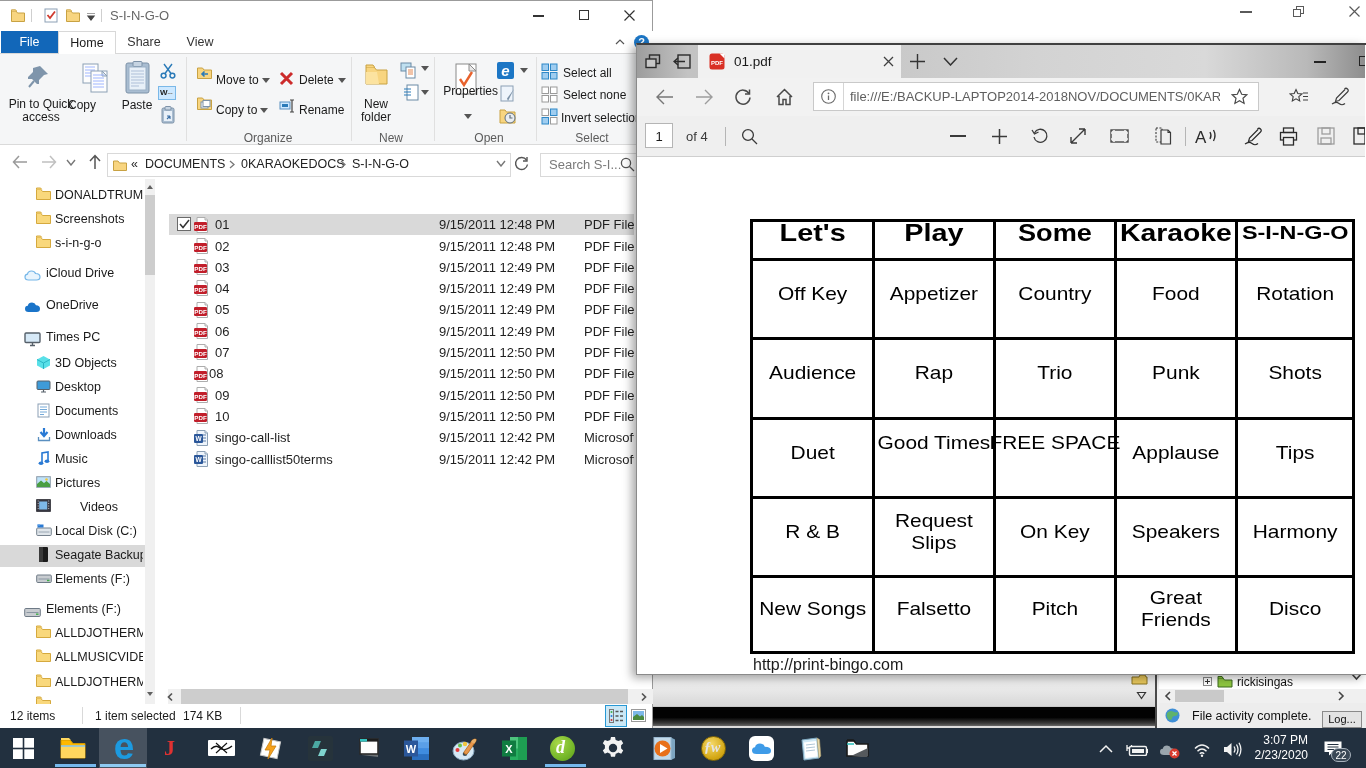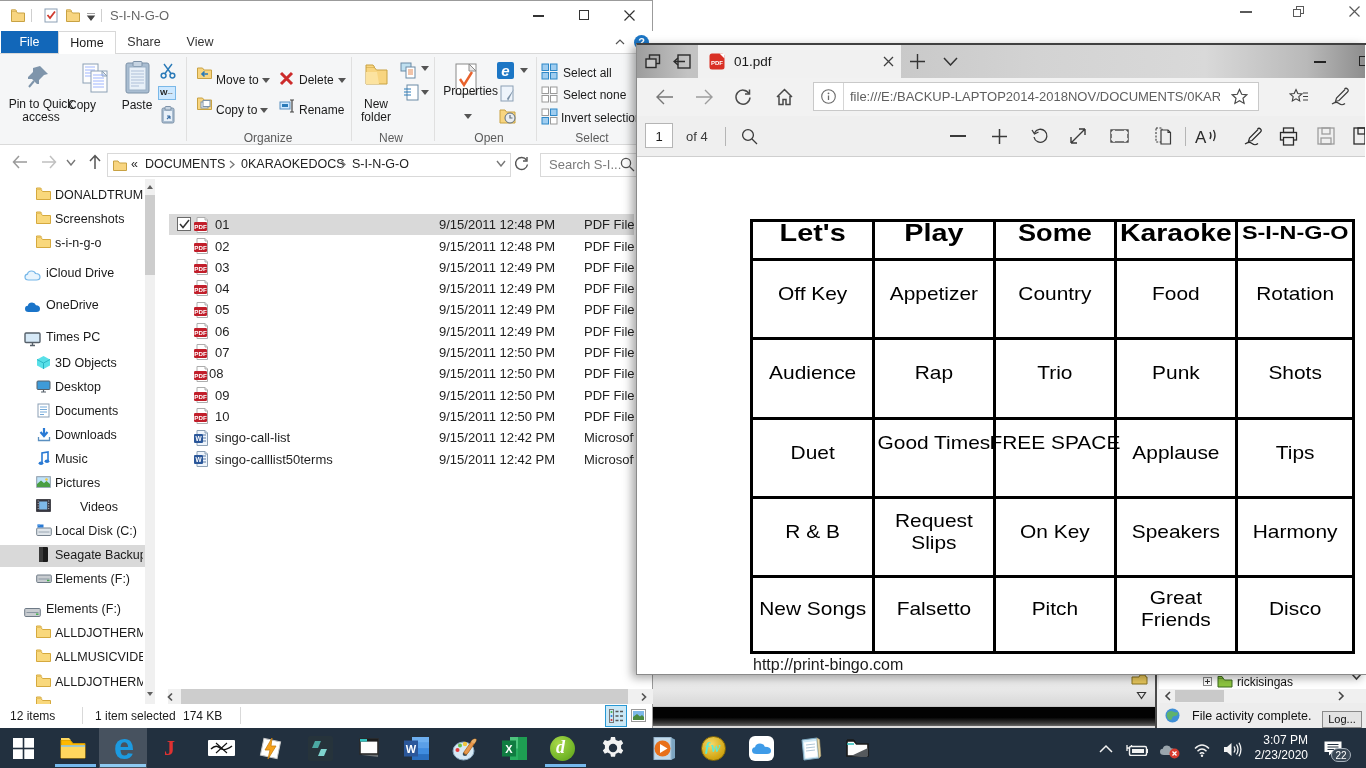--- a/index.html
+++ b/index.html
@@ -873,21 +873,21 @@
 
   <svg class="a" style="left:652px;top:8px;" width="25" height="25" viewBox="0 0 25 25">
       <path d="M19 1.5 L23 3.5 L23 22 L19 24 Z" fill="#7da4c0"></path>
       <rect x="2" y="1.5" width="17" height="22" fill="#c2d9ea"></rect>
       <rect x="2" y="1.5" width="17" height="22" fill="none" stroke="#9ab8d0" stroke-width="1"></rect>
       <circle cx="10.5" cy="12.5" r="8" fill="#e8701a"></circle>
       <path d="M8 8 L15.5 12.5 L8 17 Z" fill="#fff"></path>
     </svg>
 
   <div class="a" style="left:701px;top:8px;width:25px;height:25px;border-radius:50%;background:radial-gradient(circle at 40% 32%,#f5d96b,#d4a816 65%,#b8900a);border:1px solid #8a6c06;"></div>
-  <div class="a" style="left:704px;top:12px;font-size:14px;font-weight:bold;font-style:italic;color:#5eead4;font-family:'Liberation Serif',serif;">ƒw</div>
+  <div class="a" style="left:704px;top:12px;font-size:14px;font-weight:bold;font-style:italic;color:#e5e5e5;font-family:'Liberation Serif',serif;">ƒw</div>
 
   <div class="a" style="left:749px;top:8px;width:25px;height:25px;border-radius:6px;background:#fff;"></div>
   <svg class="a" style="left:751px;top:14px;" width="21" height="13" viewBox="0 0 21 13">
       <path d="M5.5 12 Q1 12 1 8.5 Q1 5.5 4 5.2 Q4.8 1.5 9 1.5 Q12.7 1.5 13.8 4.8 Q20 4.8 20 8.7 Q20 12 16 12 Z" fill="#3e9be8"></path>
     </svg>
 
   <svg class="a" style="left:797px;top:9px;" width="25" height="24" viewBox="0 0 25 24">
       <path d="M5 3 L20 1 L22 21 L7 23 Z" fill="#cfe8f5" stroke="#7da8c0"></path>
       <path d="M7 5.5 L19 4 L20.5 19.5 L8.5 21 Z" fill="#fff"></path>
       <path d="M20 1 L22 21 L23.8 19 L22.5 2.5 Z" fill="#e8d8a8" stroke="#b0a070" stroke-width="0.6"></path>

